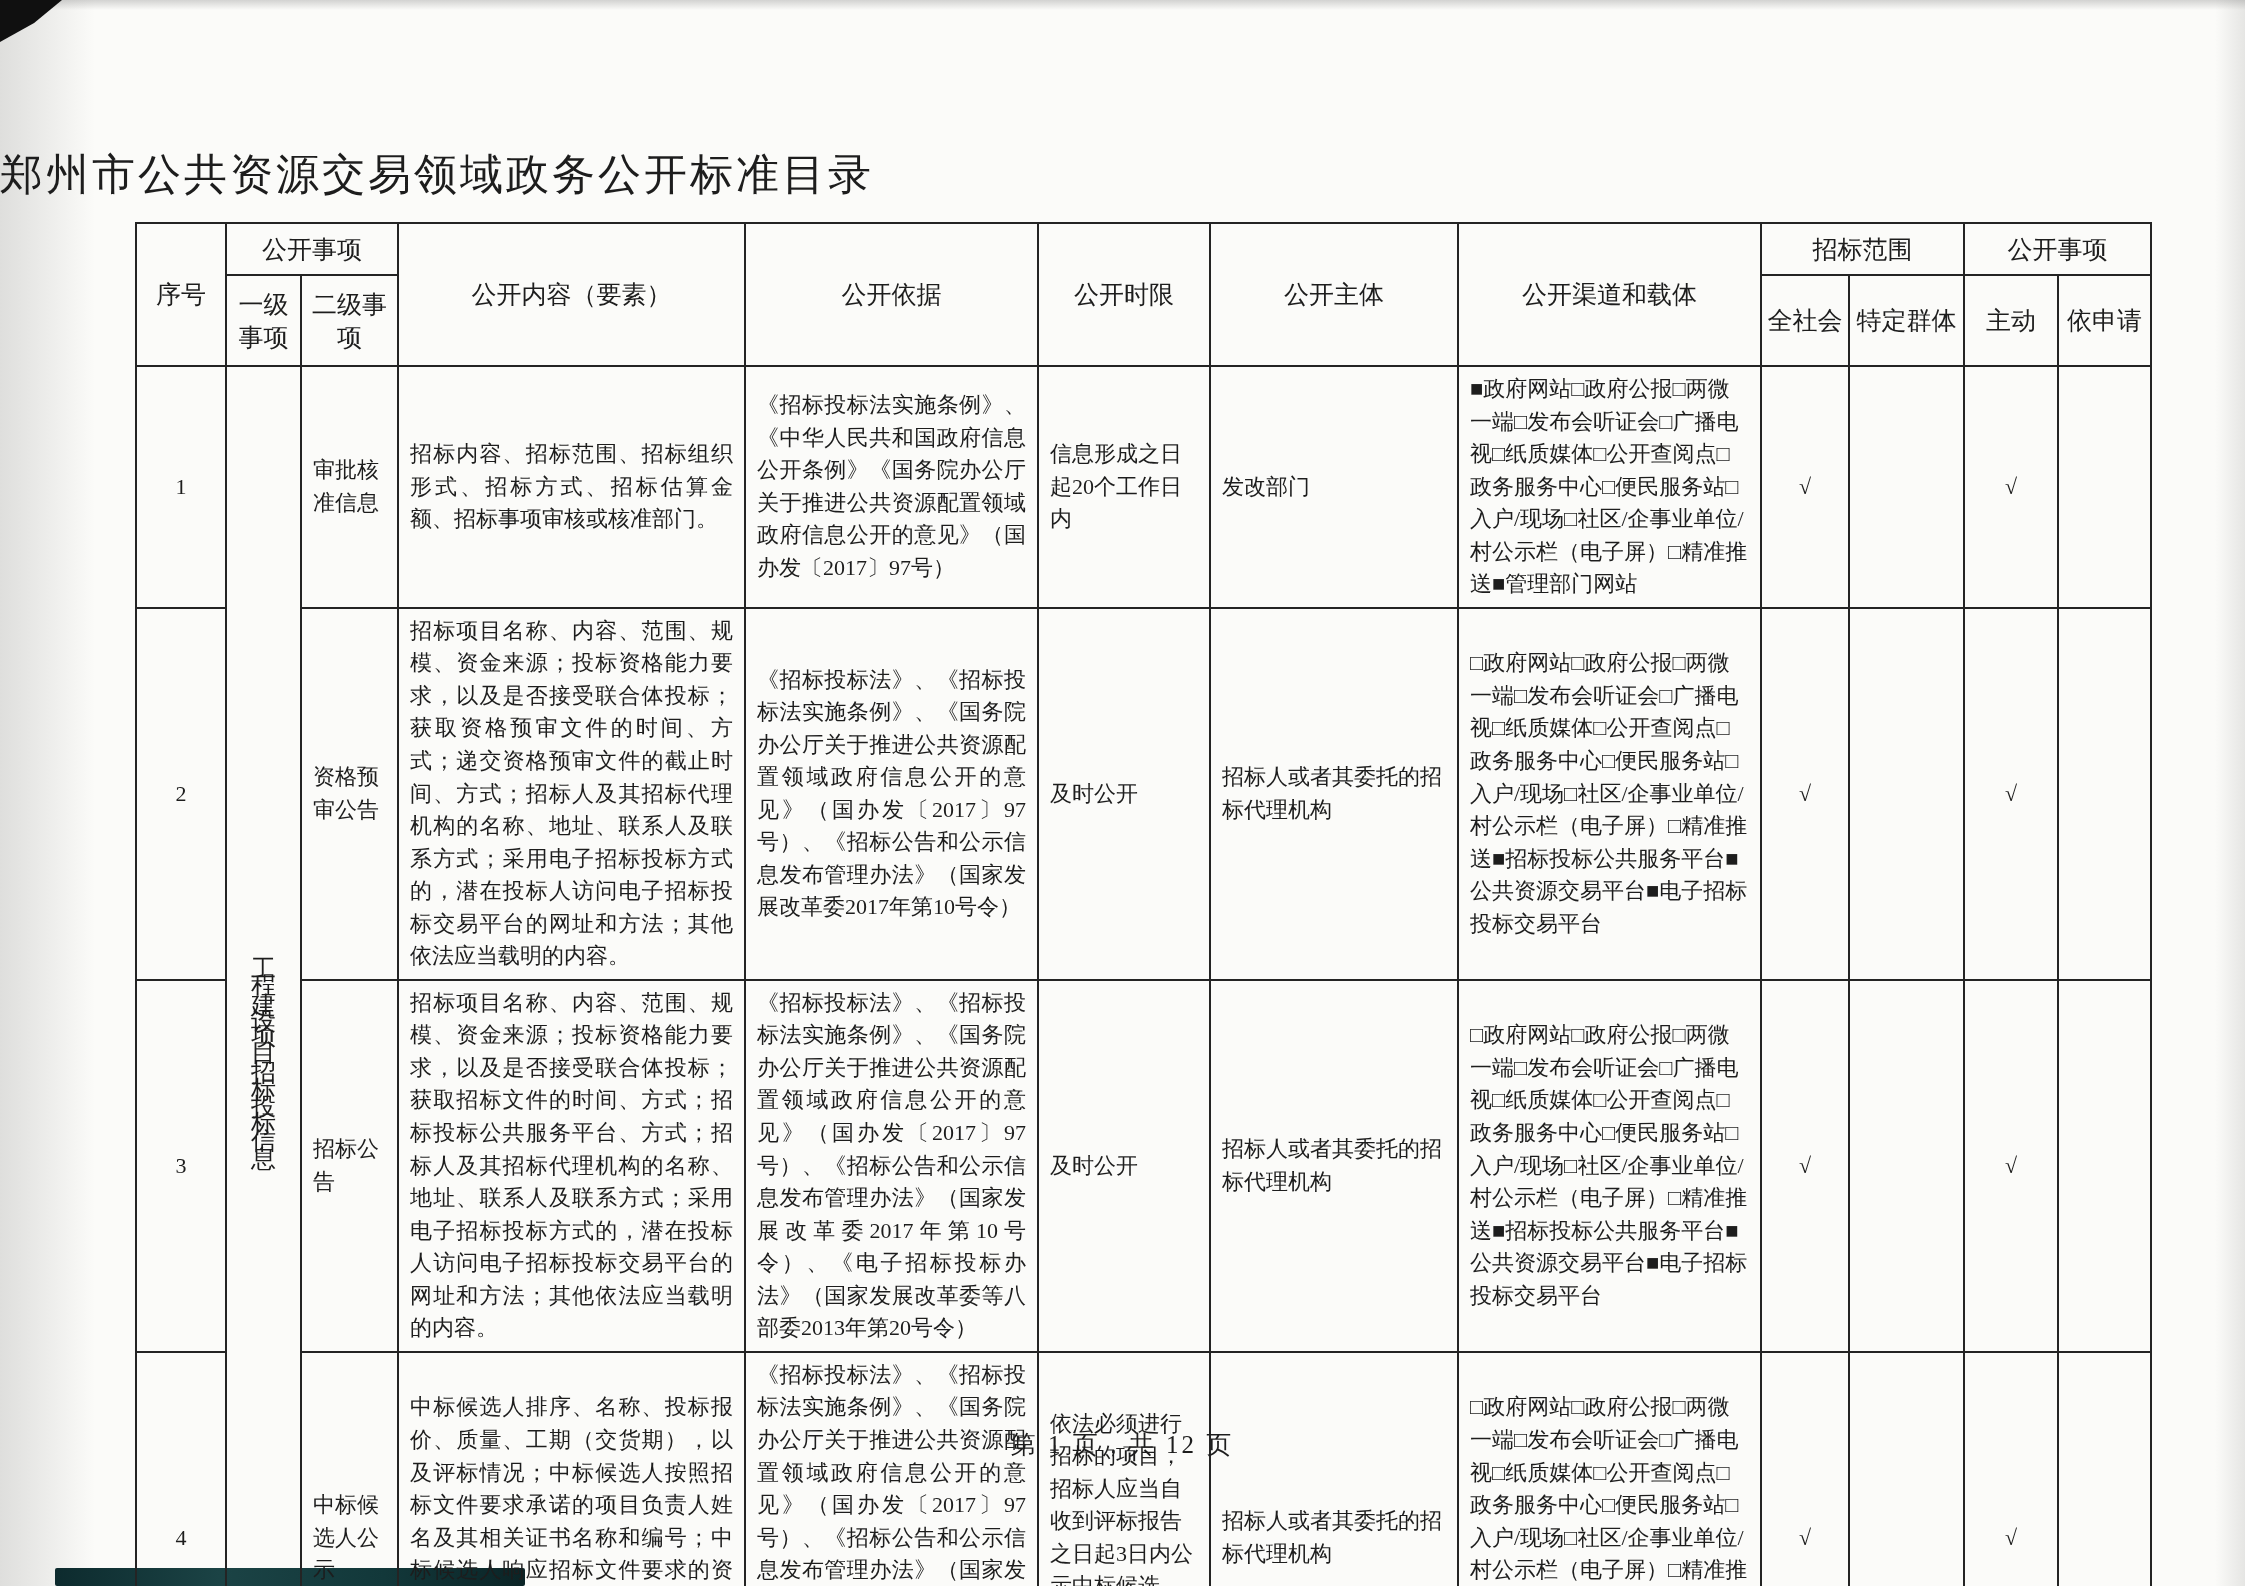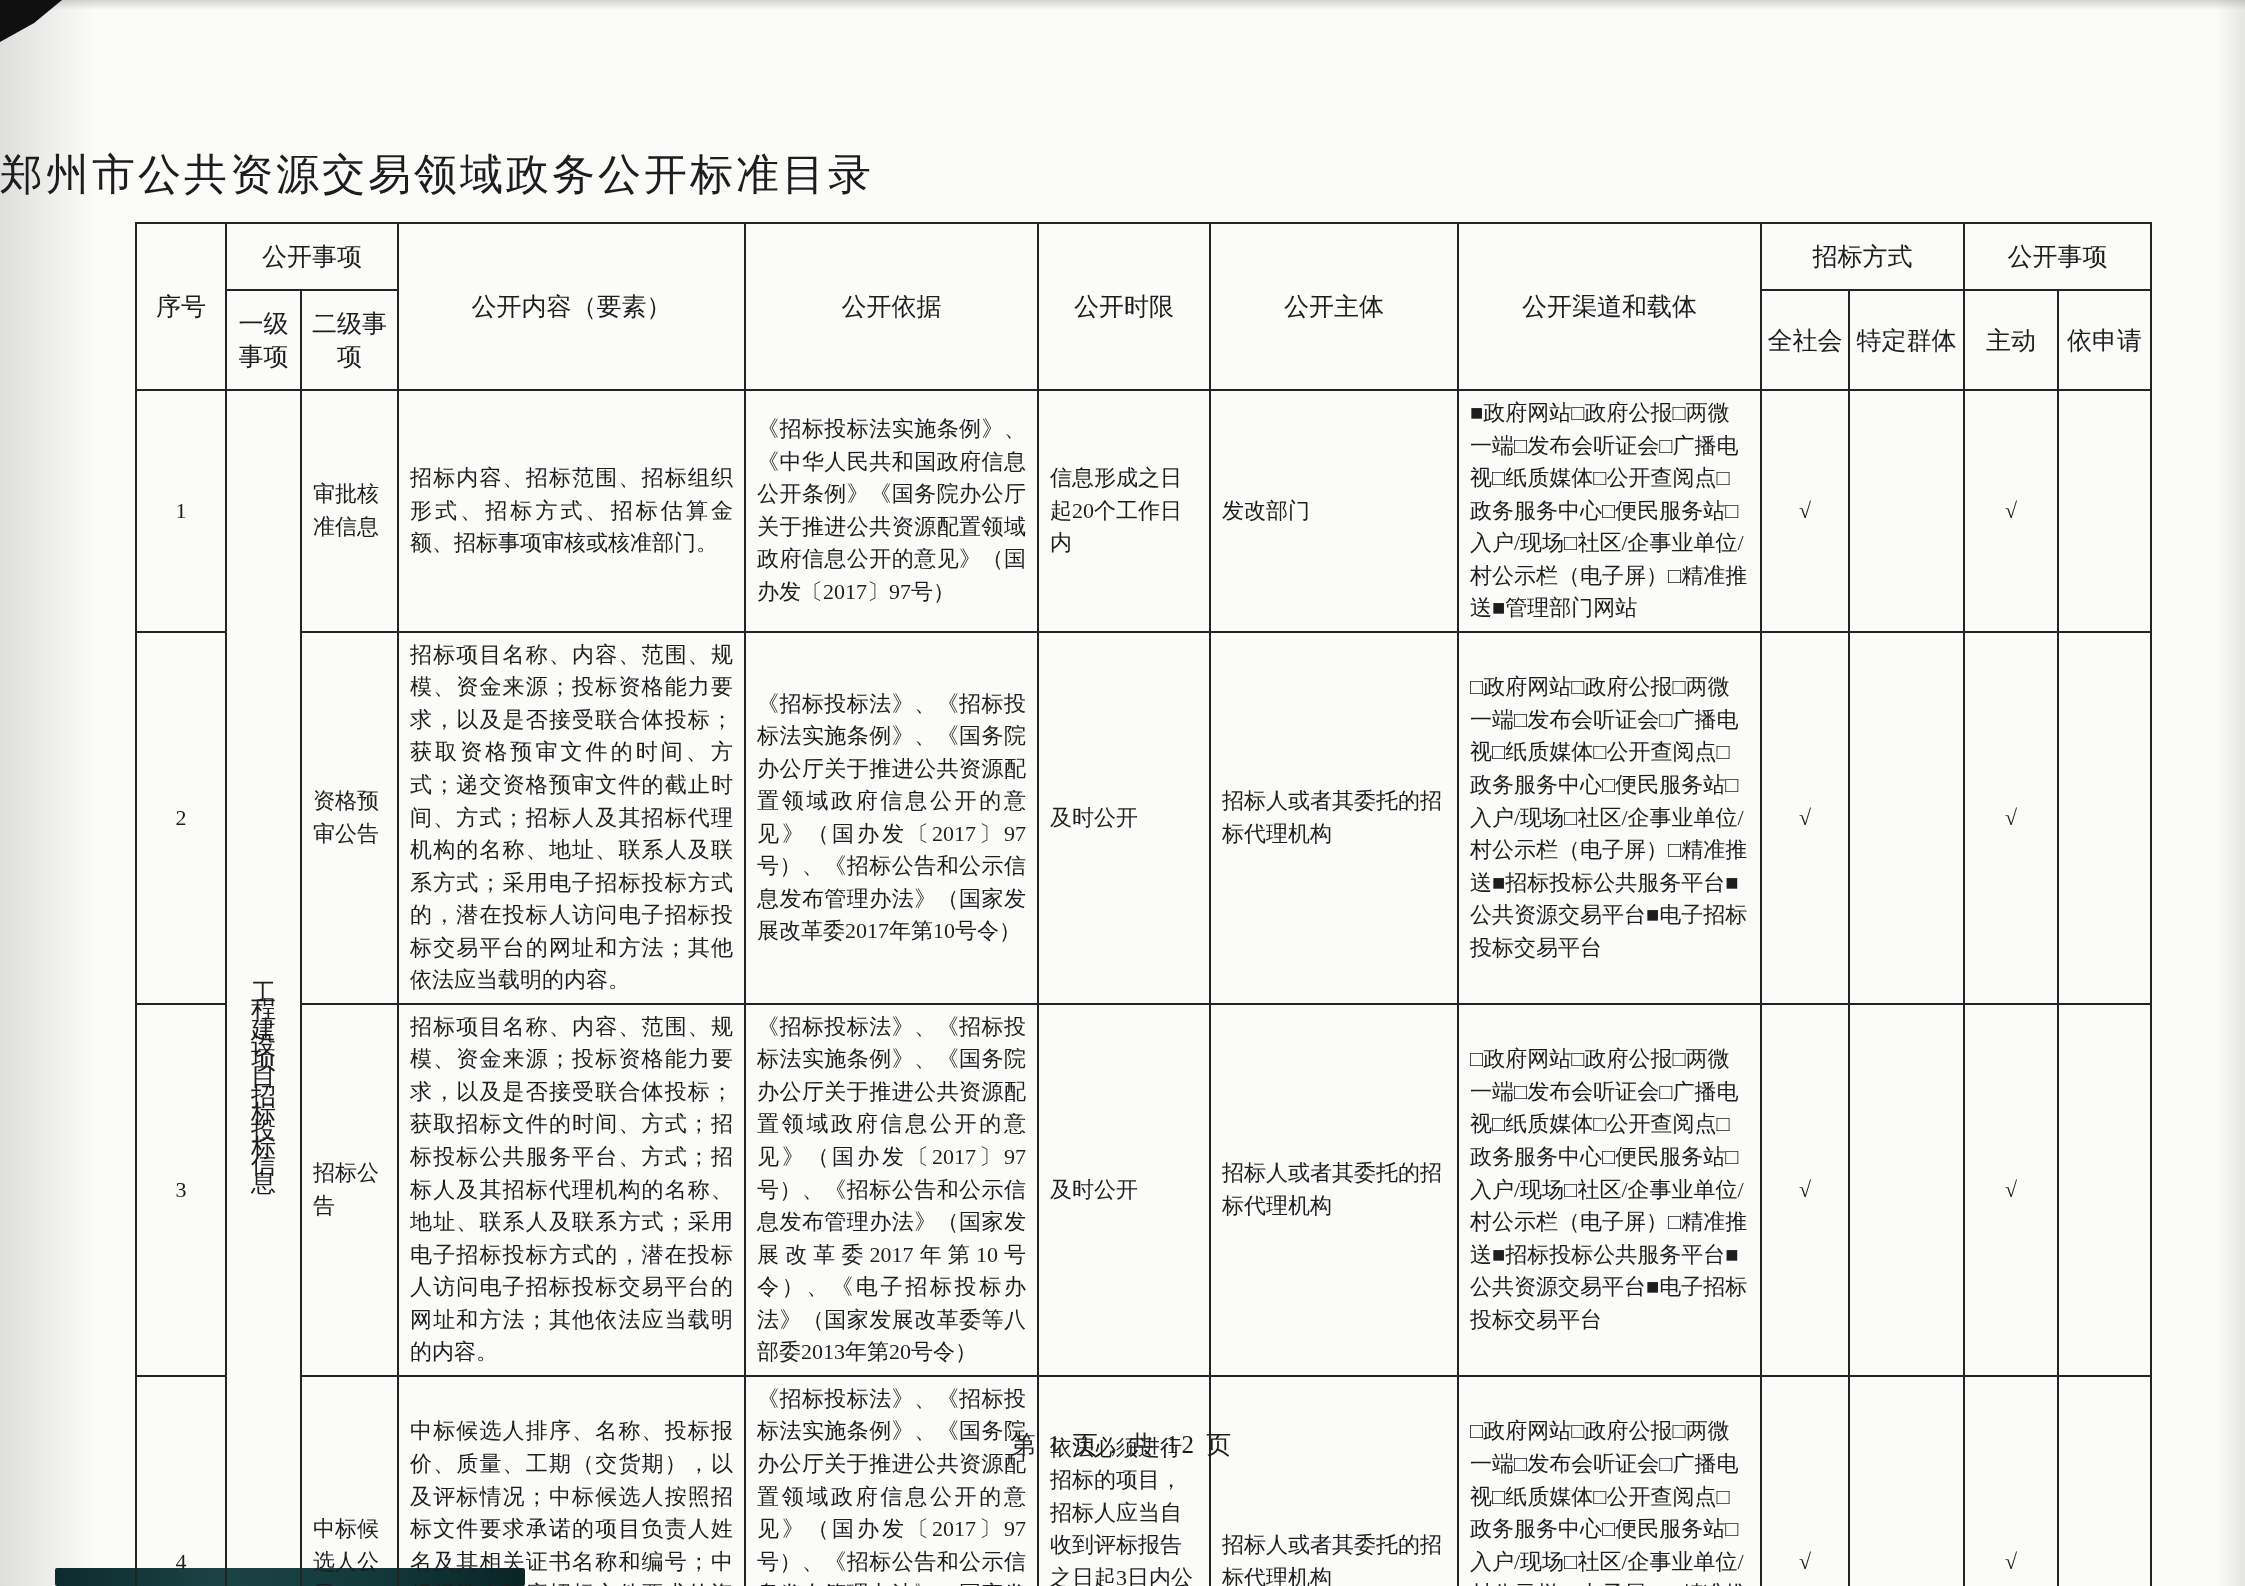--- a/index.html
+++ b/index.html
@@ -45,21 +45,21 @@
   table.catalog {
     position:absolute; left:135px; top:222px;
     width:2015px; border-collapse:collapse; table-layout:fixed;
   }
   .catalog th, .catalog td {
     border:2px solid #242424;
     font-weight:normal;
     overflow:hidden;
   }
   .catalog thead th {
-    font-size:25px; text-align:center; vertical-align:middle; padding:16px 4px;
+    font-size:25px; text-align:center; vertical-align:middle; padding:4px 4px;
   }
   .catalog tbody td {
     font-size:22px; vertical-align:middle; padding:6px 11px; line-height:1.48;
   }
   td.seq { text-align:center; font-size:23px; }
   td.lvl1 { padding:0; text-align:center; vertical-align:middle; }
   .vert {
     display:inline-block;
     writing-mode:vertical-rl; text-orientation:upright;
     font-size:25px; letter-spacing:17px; line-height:1; margin:0 auto;
@@ -103,21 +103,21 @@
     </colgroup>
     <thead>
       <tr style="height:52px">
         <th rowspan="2">序号</th>
         <th colspan="2">公开事项</th>
         <th rowspan="2">公开内容（要素）</th>
         <th rowspan="2">公开依据</th>
         <th rowspan="2">公开时限</th>
         <th rowspan="2">公开主体</th>
         <th rowspan="2">公开渠道和载体</th>
-        <th colspan="2">招标方式</th>
+        <th colspan="2">招标范围</th>
         <th colspan="2">公开事项</th>
       </tr>
       <tr style="height:91px">
         <th>一级事项</th>
         <th>二级事项</th>
         <th>全社会</th>
         <th>特定群体</th>
         <th>主动</th>
         <th>依申请</th>
       </tr>

